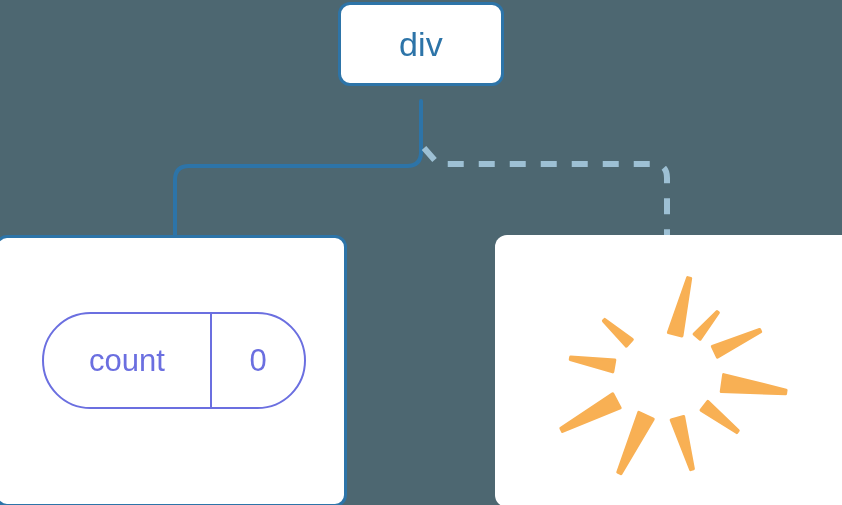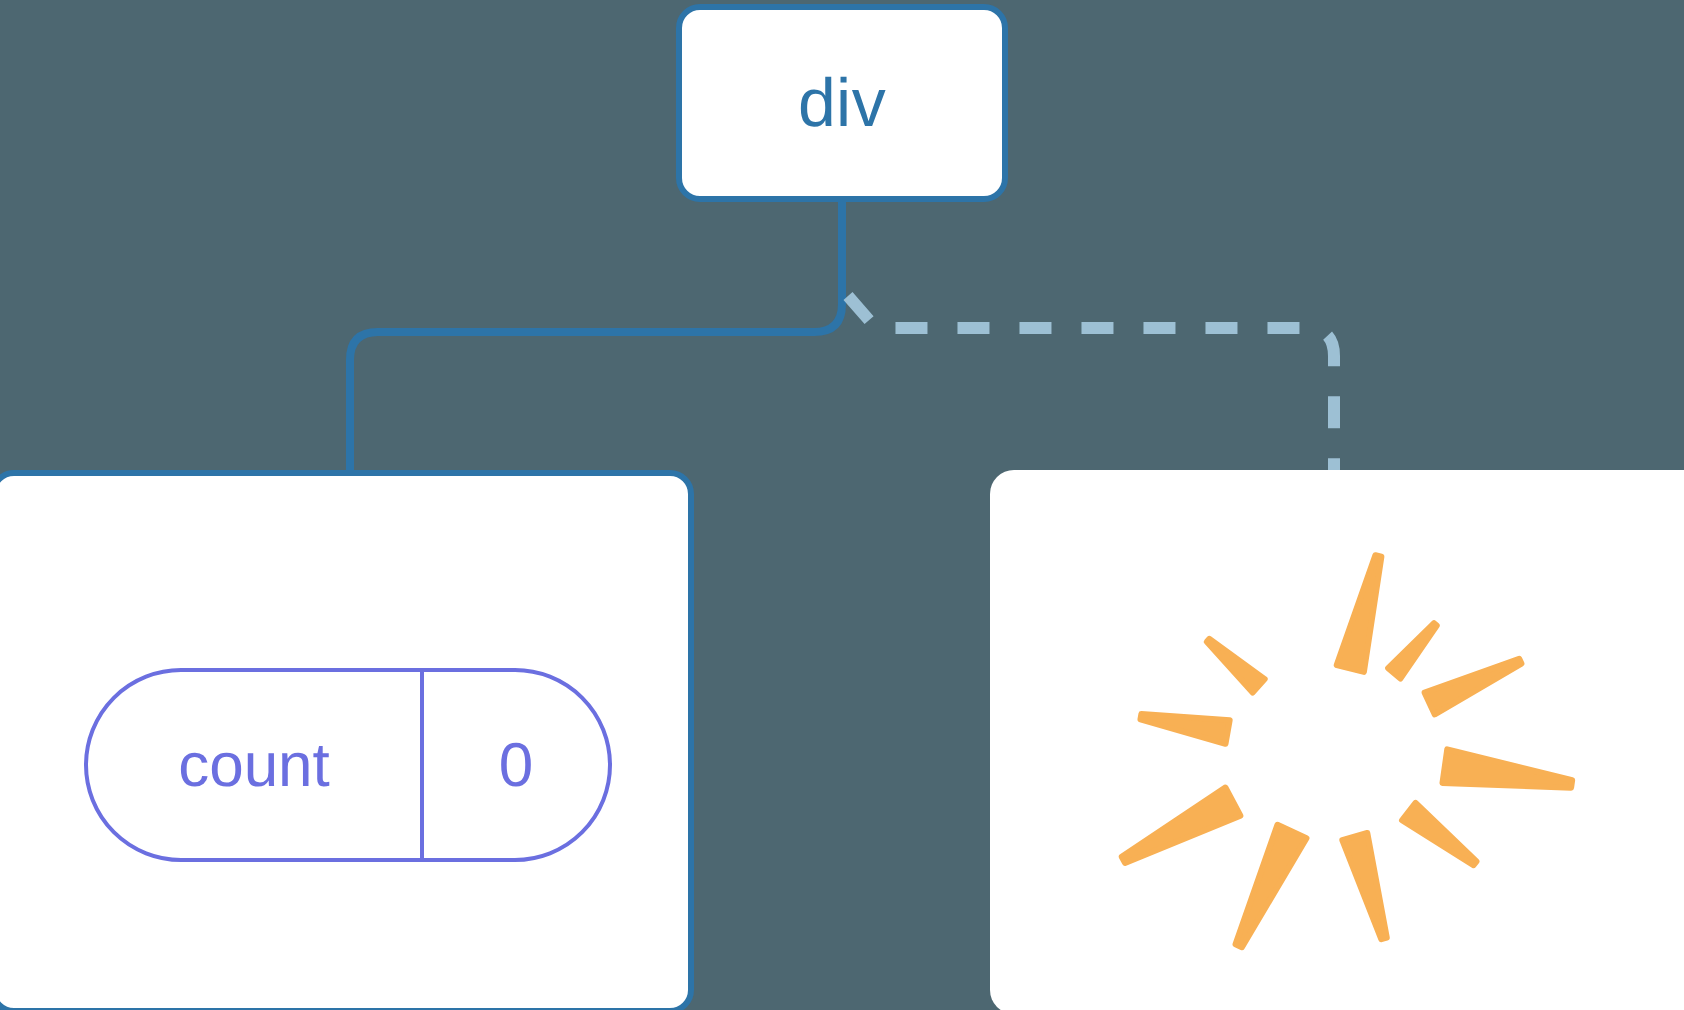--- a/index.html
+++ b/index.html
@@ -39,21 +39,21 @@
   }
   .node.bordered {
     border: 3px solid #2d74a8;
   }
 
   
   #node-div {
     left: 338px;
     top: 2px;
     width: 166px;
-    height: 99px;
+    height: 84px;
     display: flex;
     align-items: center;
     justify-content: center;
   }
   #node-div .node-title {
     color: #2d74a8;
     font-size: 34px;
     line-height: 1;
     letter-spacing: 0.2px;
   }
@@ -72,21 +72,21 @@
   }
   #node-counter .node-title {
     color: #2d74a8;
     font-size: 34px;
     line-height: 1;
     letter-spacing: 0.2px;
   }
 
   
   .state-pill {
-    margin-top: 48px;
+    margin-top: 26px;
     margin-left: 6px;
     width: 264px;
     height: 97px;
     border: 2px solid #6b6fe0;
     border-radius: 52px;
     display: flex;
     align-items: stretch;
     box-sizing: border-box;
     background: #ffffff;
   }

